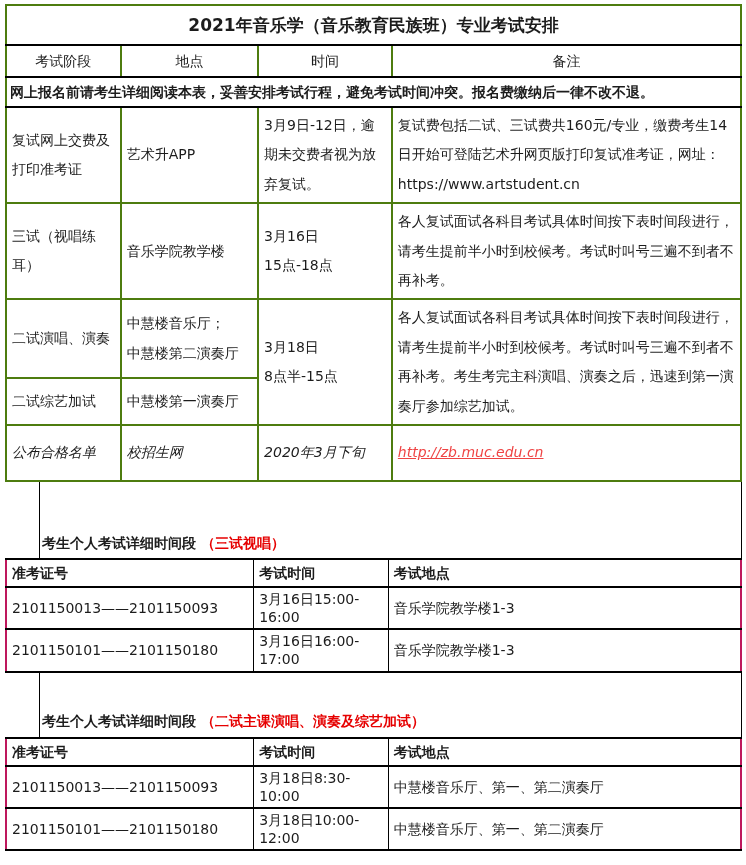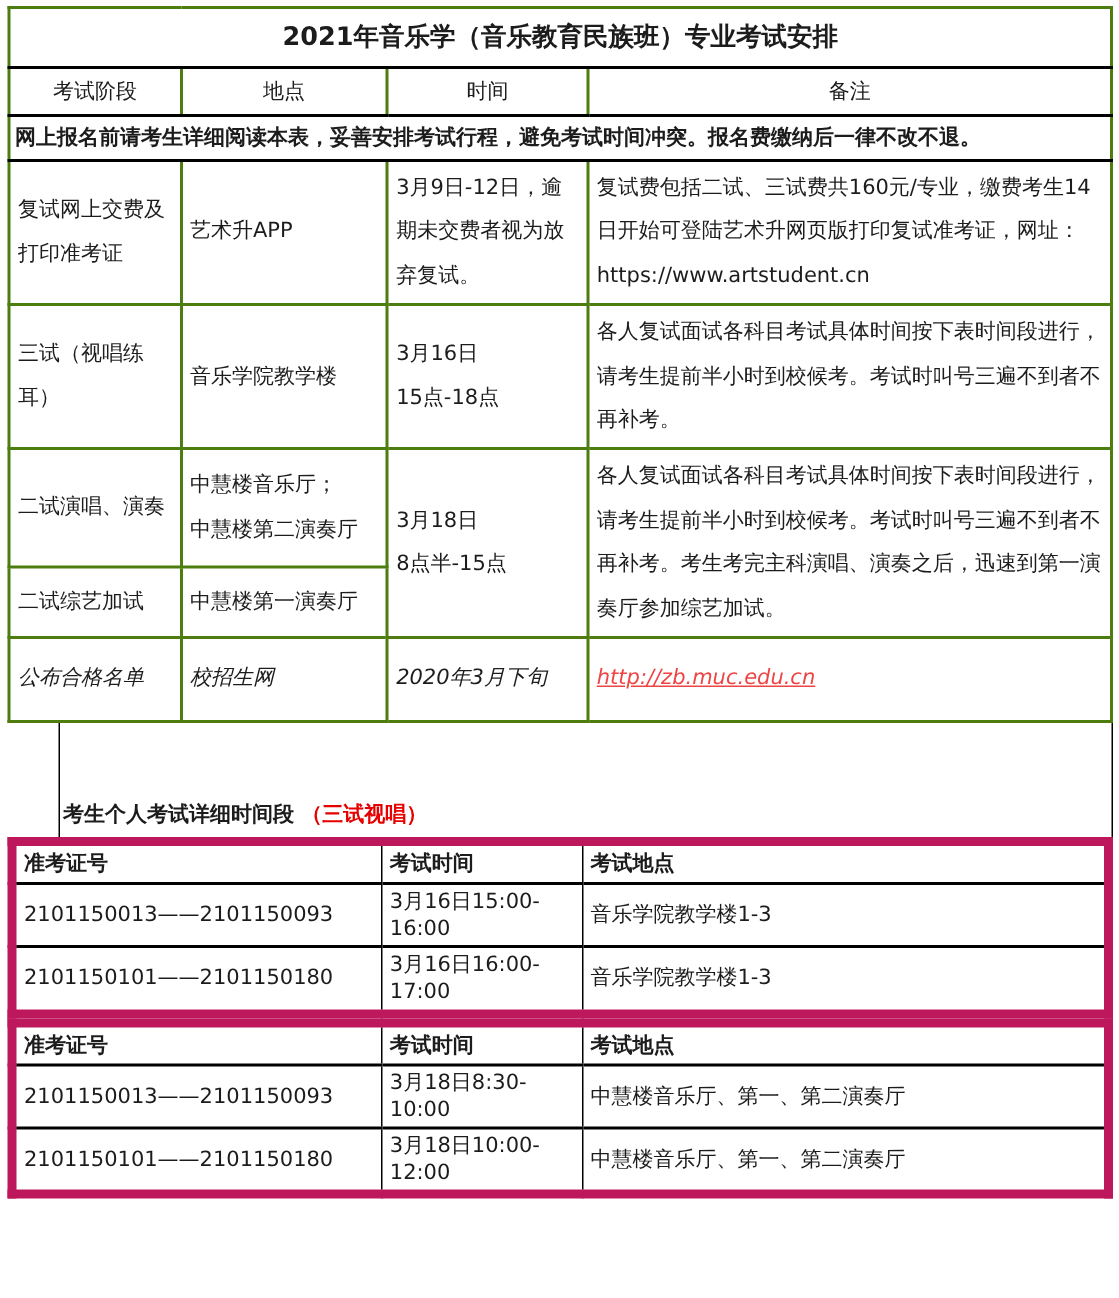--- a/index.html
+++ b/index.html
@@ -67,21 +67,21 @@
     align-items: flex-end;
     padding: 0 2px 6px 2px;
     margin-left: 34px;
   }
   .spacer-1 { height: 76px; }
   .spacer-2 { height: 64px; }
   .section-heading { font-size: 14px; font-weight: bold; line-height: 1.3; }
   .section-heading .red { color: #e60000; }
 
   
-  .sched-table { border: 6px solid #be185d; }
+  .sched-table { border: 2px solid #be185d; }
   .sched-table th, .sched-table td {
     border: 1px solid #000;
     border-top-width: 2px;
     border-bottom-width: 2px;
     font-size: 14px;
     text-align: left;
     vertical-align: middle;
     padding: 2px 5px;
     line-height: 1.3;
     word-break: break-word;
@@ -191,20 +191,26 @@
         <td>音乐学院教学楼1-3</td>
       </tr>
       <tr>
         <td>2101150101——2101150180</td>
         <td>3月16日16:00-17:00</td>
         <td>音乐学院教学楼1-3</td>
       </tr>
     </tbody>
   </table>
 
+  <div class="spacer spacer-2">
+    <div class="section-heading">
+      <span>考生个人考试详细时间段</span>
+      <span class="red">（二试主课演唱、演奏及综艺加试）</span>
+    </div>
+  </div>
 
   <table class="sched-table">
     <colgroup>
         <col class="col-ticket">
         <col class="col-etime">
         <col class="col-eloc">
       </colgroup>
     <tbody>
       <tr>
         <th>准考证号</th>

